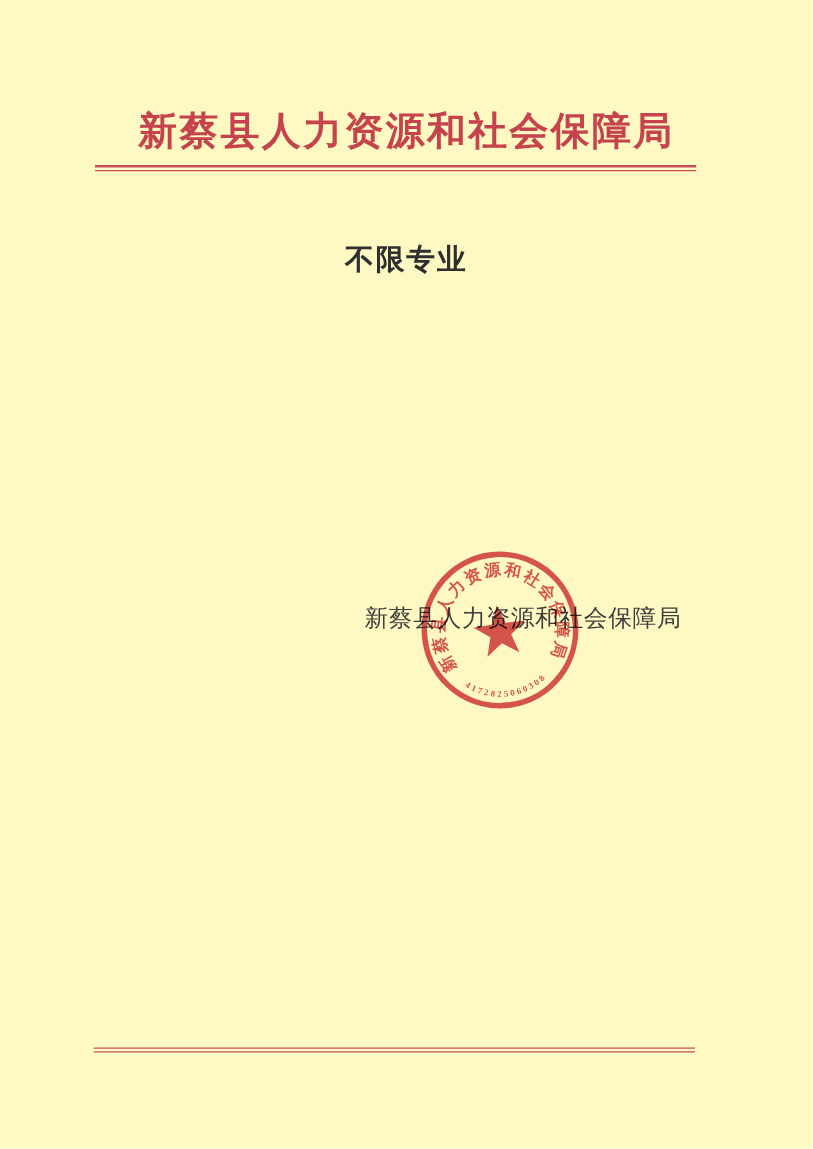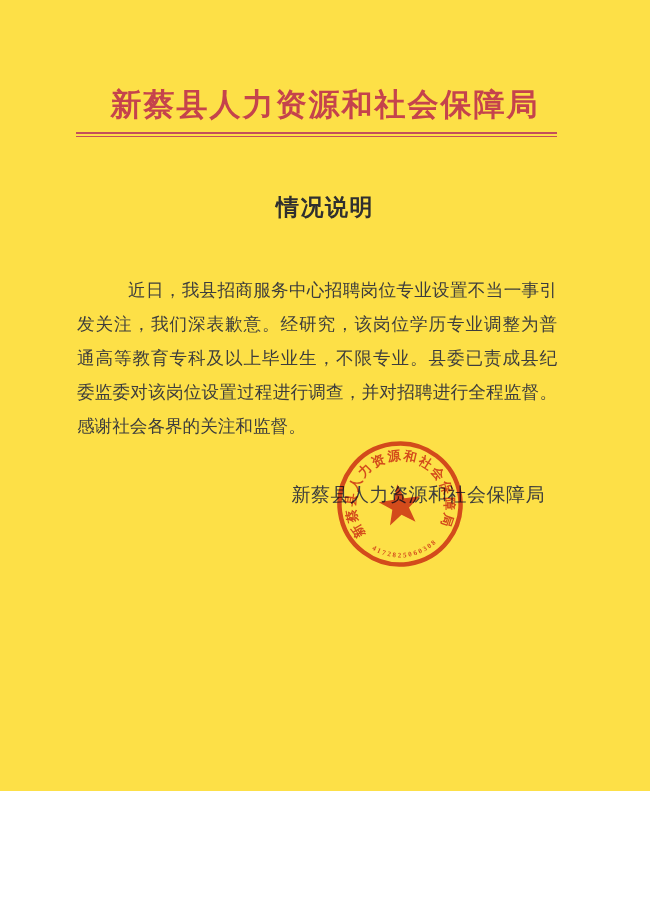--- a/index.html
+++ b/index.html
@@ -1,19 +1,19 @@
 <!DOCTYPE html>
 <html><head>
 <meta charset="utf-8">
 <style>
   html,body{margin:0;padding:0;}
   .page{
     position:relative;
-    width:650px;height:791px;
-    background:#fde047;
+    width:650px;height:919px;
+    background:#fef9c3;
     overflow:hidden;
     font-family:"Liberation Serif","DejaVu Serif",serif;
   }
   .header-org{
     position:absolute;top:84px;left:0;right:0;
     text-align:center;
     font-size:31px;font-weight:700;
     letter-spacing:2px;
     color:#c5434c;
   }
@@ -71,29 +71,22 @@
 </style>
 </head>
 <body>
 
 <div class="page">
 
   <div class="header-org">新蔡县人力资源和社会保障局</div>
 
   <div class="header-rule"></div>
 
-  <div class="doc-title">情况说明</div>
+  <div class="doc-title">不限专业</div>
 
-  <div class="body-block">
-    <div class="body-line first">近日，我县招商服务中心招聘岗位专业设置不当一事引</div>
-    <div class="body-line">发关注，我们深表歉意。经研究，该岗位学历专业调整为普</div>
-    <div class="body-line">通高等教育专科及以上毕业生，不限专业。县委已责成县纪</div>
-    <div class="body-line">委监委对该岗位设置过程进行调查，并对招聘进行全程监督。</div>
-    <div class="body-line last">感谢社会各界的关注和监督。</div>
-  </div>
 
   <div class="sig-org">新蔡县人力资源和社会保障局</div>
 
 
   <svg class="seal" viewBox="0 0 160 160">
     <defs>
       <path id="ring-path" d="M43.1,106.8 A45,45 0 1 1 116.9,106.8" fill="none"></path>
       <path id="code-path" d="M42.9,118.1 A52.5,52.5 0 0 0 117.1,118.1" fill="none"></path>
     </defs>
     <circle cx="80" cy="80" r="60.5" fill="none" stroke-width="4.5" stroke="#cf3d4a"></circle>

